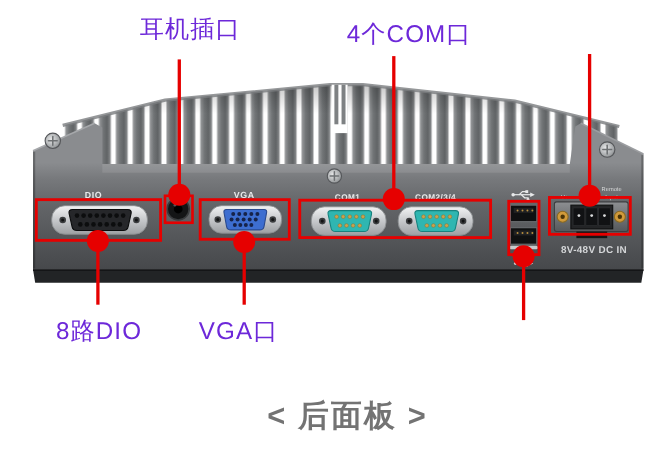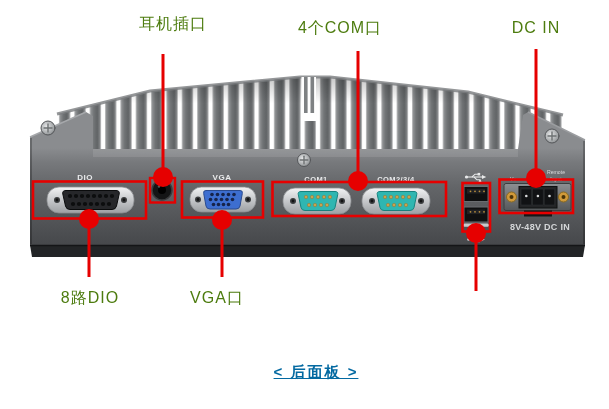--- a/index.html
+++ b/index.html
@@ -3,37 +3,36 @@
 <meta charset="utf-8">
 <style>
   html,body{margin:0;padding:0;background:#fff;}
   .stage{
     position:relative;width:609px;height:409px;background:#ffffff;overflow:hidden;
     font-family:"Liberation Sans", sans-serif;
   }
   .stage svg{position:absolute;left:0;top:0;}
   .callout{
     position:absolute;transform:translateX(-50%);
-    color:#4d7c0f;font-size:16px;letter-spacing:1px;line-height:1;
+    color:#6d28d9;font-size:22px;letter-spacing:1px;line-height:1;
     white-space:nowrap;z-index:5;
   }
   .caption{
     position:absolute;transform:translateX(-50%);
-    color:#0369a1;font-size:15px;font-weight:700;letter-spacing:2px;line-height:1;
-    white-space:nowrap;z-index:5;text-decoration:underline;
+    color:#737373;font-size:28px;font-weight:700;letter-spacing:2px;line-height:1;
+    white-space:nowrap;z-index:5;
   }
 </style>
 </head>
 <body>
 
 <div class="stage">
 
   <div class="callout" style="left:173px;top:16px;">耳机插口</div>
-  <div class="callout" style="left:340px;top:20px;">4个COM口</div>
-  <div class="callout" style="left:536px;top:20px;">DC IN</div>
+  <div class="callout" style="left:372px;top:20px;">4个COM口</div>
   <div class="callout" style="left:90px;top:290px;text-align:right;">8路DIO</div>
   <div class="callout" style="left:217px;top:290px;text-align:right;">VGA口</div>
   <div class="caption" style="left:316px;top:364px;">&lt; 后面板 &gt;</div>
 
   <svg width="609" height="409" viewBox="0 0 609 409">
     <defs>
       <linearGradient id="finGrad" x1="0" y1="0" x2="1" y2="0">
         <stop offset="0" stop-color="#9b9d9f"></stop>
           <stop offset="0.35" stop-color="#717476"></stop>
         <stop offset="0.7" stop-color="#606365"></stop>

